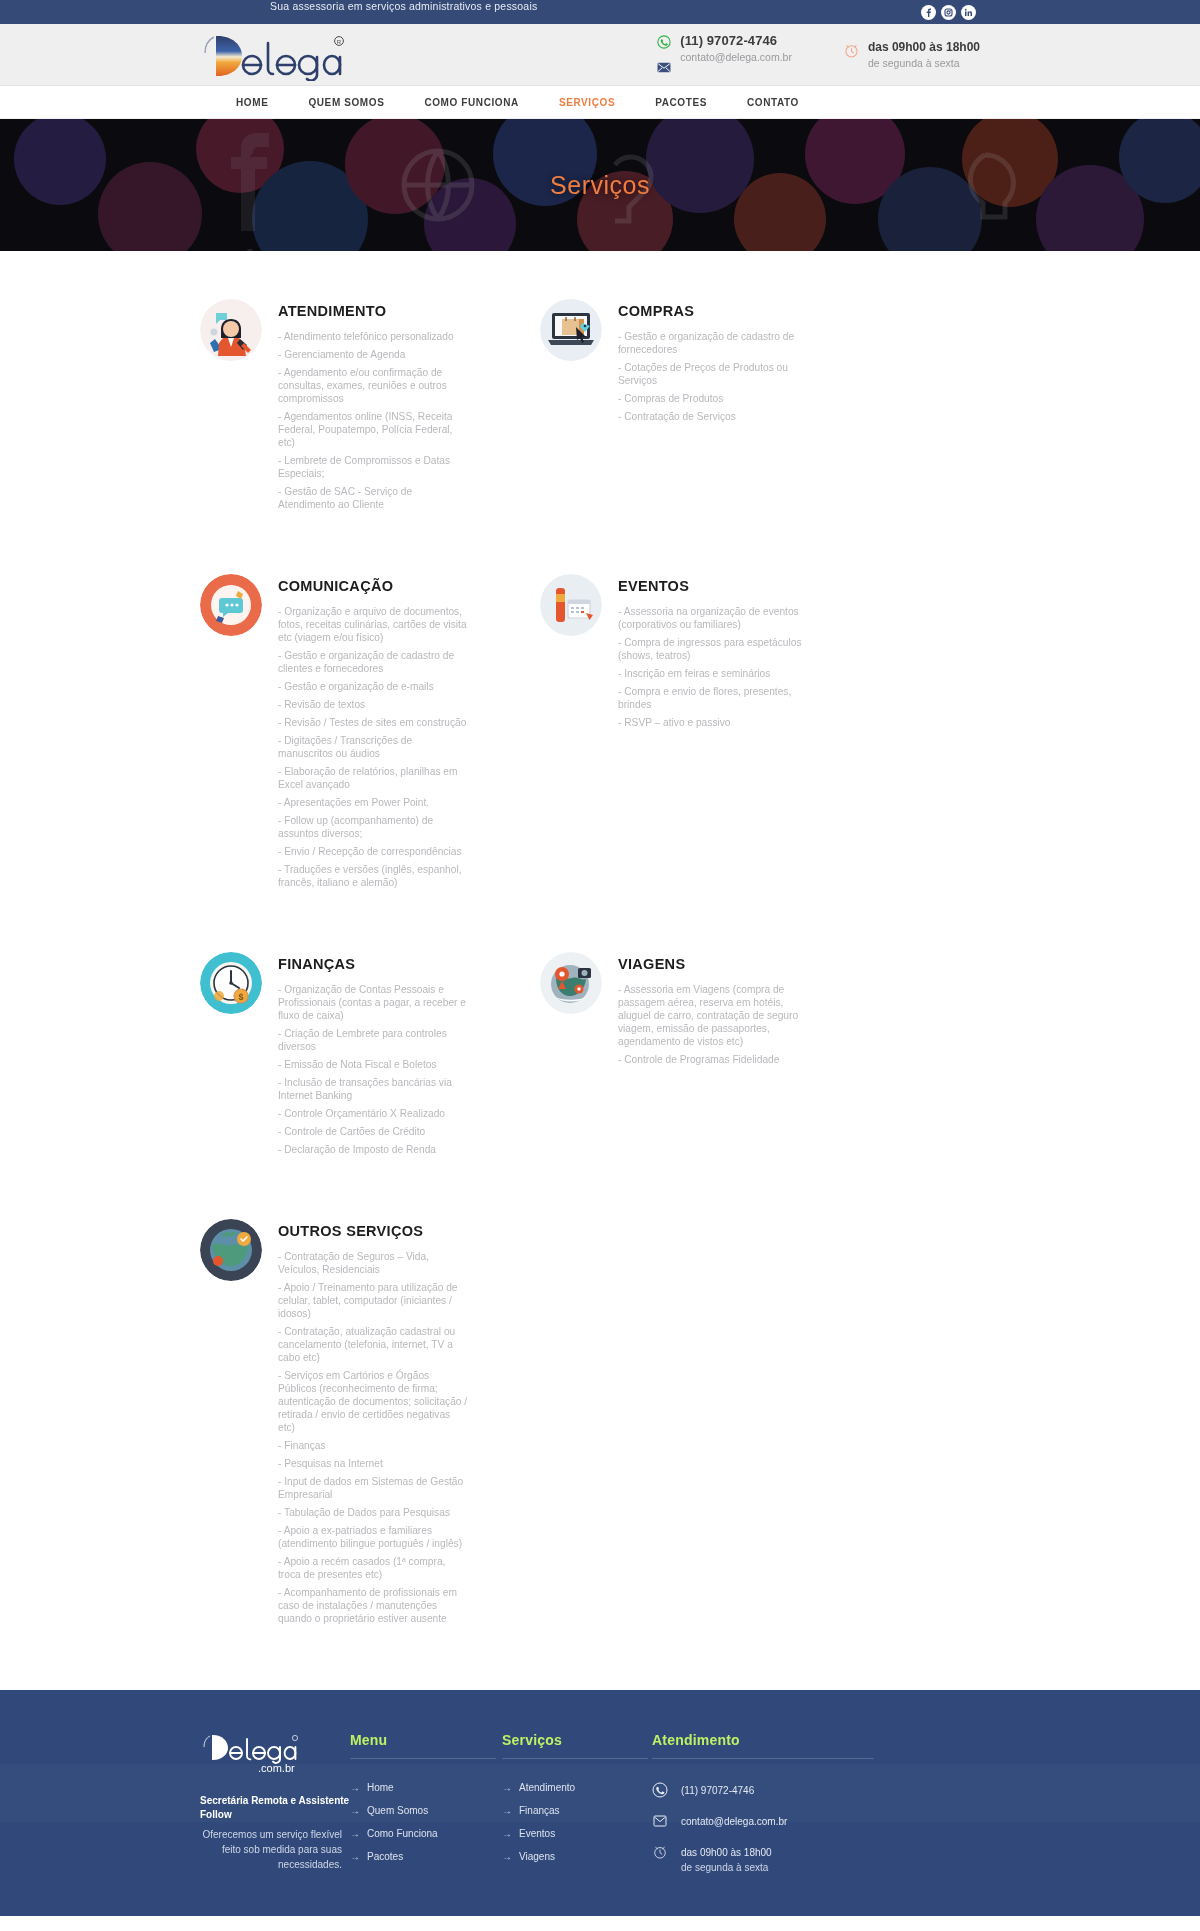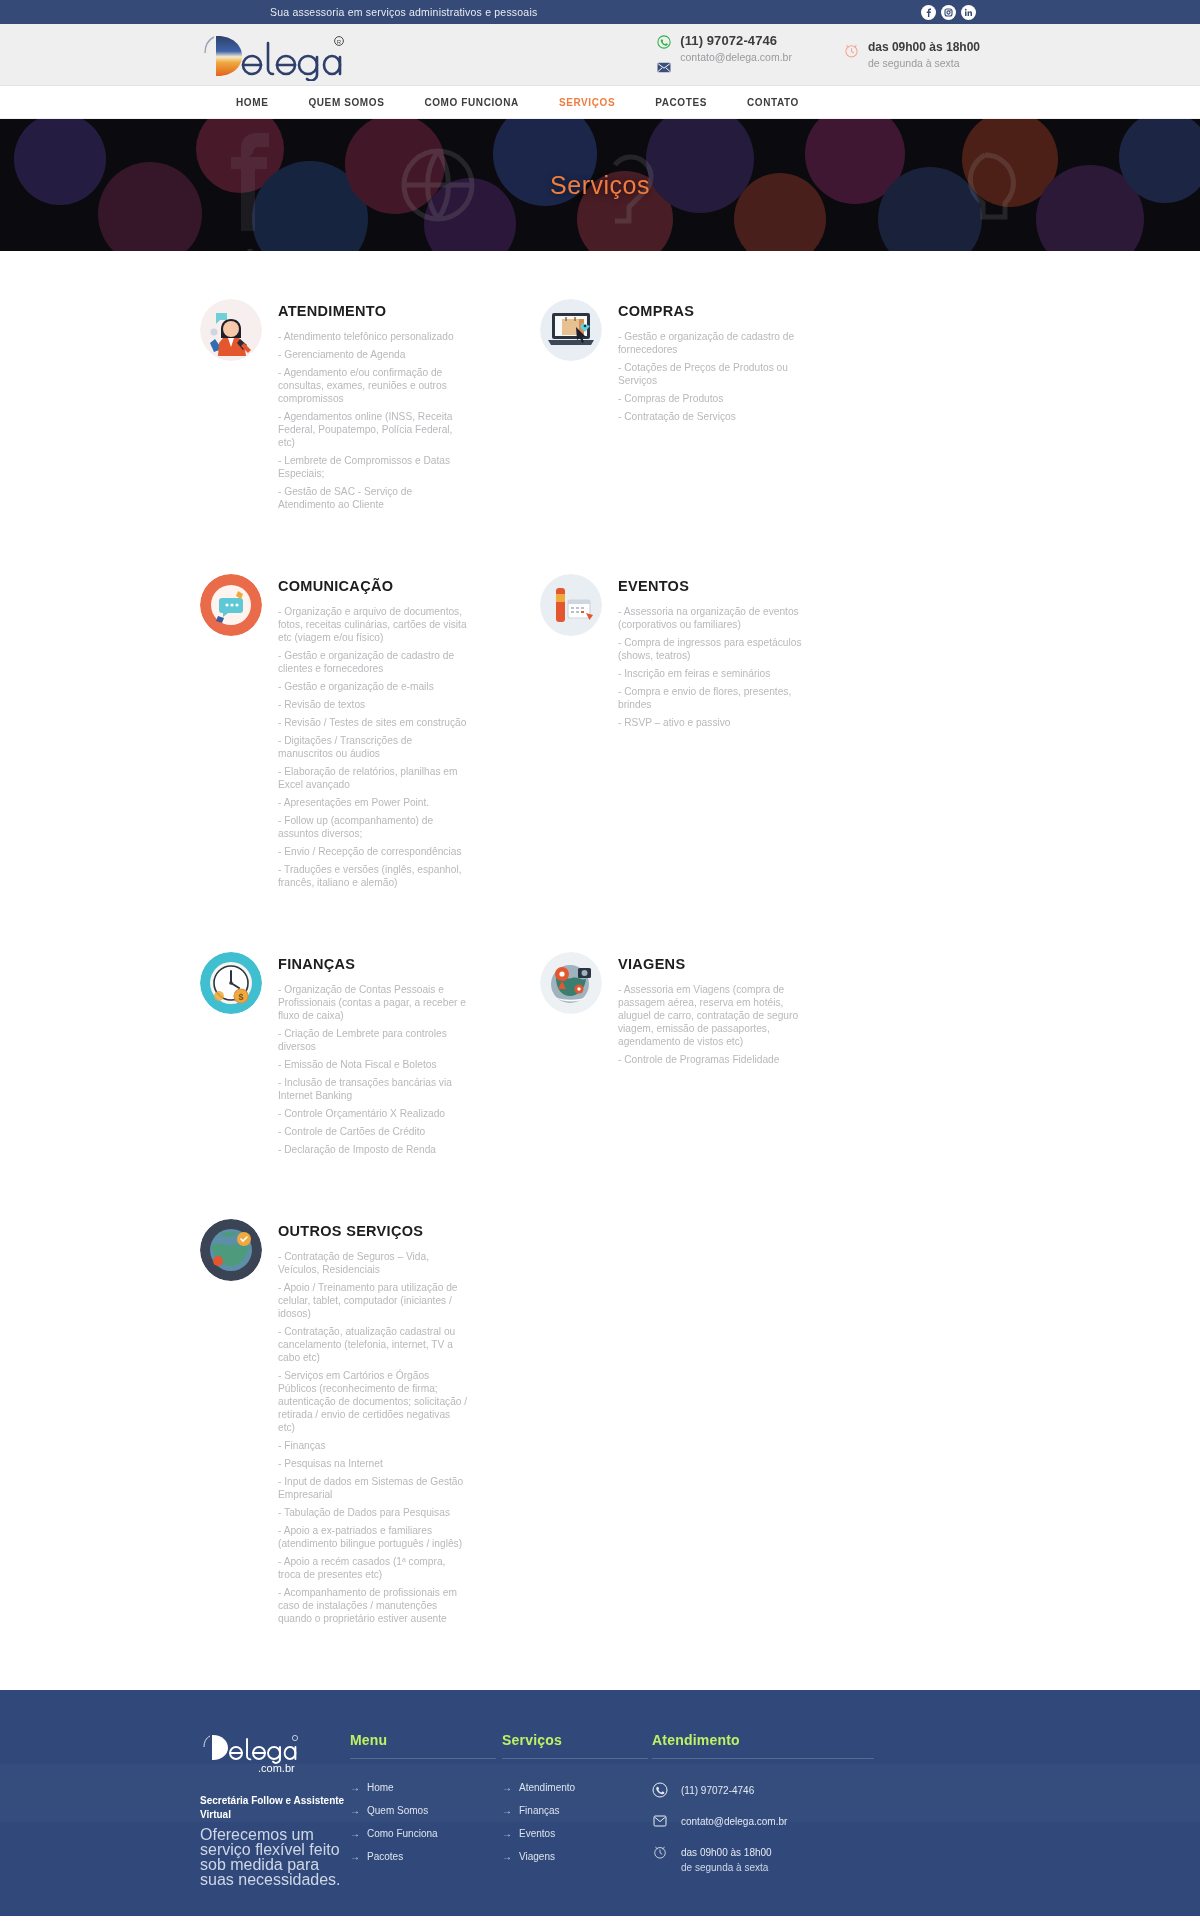--- a/index.html
+++ b/index.html
@@ -10,21 +10,20 @@
     font-family: "Liberation Sans", "DejaVu Sans", sans-serif;
     -webkit-font-smoothing: antialiased;
   }
   body { width: 1200px; overflow-x: hidden; }
 
   
   .topbar {
     background: #354a76;
     height: 24px;
     display: flex;
-    align-items: center;
     justify-content: space-between;
     padding: 0 224px 0 270px;
   }
   .topbar-tagline {
     color: #e8ecf3;
     font-size: 10.5px;
     letter-spacing: .2px;
     white-space: nowrap;
   }
   .topbar-social { display: flex; gap: 5px; align-items: center; }
@@ -167,21 +166,21 @@
   }
   .footer-grid {
     display: grid;
     grid-template-columns: 150px 152px 150px 230px;
     column-gap: 0;
     position: relative;
   }
   .f-logo { width: 104px; height: 42px; margin-bottom: 20px; }
   .f-logo svg { display: block; }
   .f-strong { color:#fff; font-size:10px; font-weight:700; margin-bottom:5px; line-height:14px;}
-  .f-desc { color:#cfd7e6; font-size:16px; line-height:15px; max-width:142px; }
+  .f-desc { color:#cfd7e6; font-size:10px; line-height:15px; max-width:142px;text-align:right; }
   .f-col-title {
     color:#bef264; font-size:14px; font-weight:700; margin-bottom:10px; letter-spacing:.2px;
   }
   .f-rule { height:1px; background:rgba(255,255,255,.18); margin-bottom:23px; width:146px; }
   .f-rule.wide { width: 222px; }
   .f-link {
     display:flex; align-items:center; gap:7px;
     color:#dde3ee; font-size:10px; margin-bottom:12px; text-decoration:none;
   }
   .f-arrow { color:#cdd5e6; font-size:10px; line-height:1; }
@@ -553,21 +552,21 @@
               <path d="M53 21h12"></path>
             <ellipse cx="74" cy="21" rx="6" ry="6"></ellipse>
               <path d="M80 15 L80 27 a4 4 0 0 1 -7 2.6"></path>
             <ellipse cx="90" cy="21" rx="5.4" ry="6"></ellipse>
               <path d="M95.4 15 L95.4 27"></path>
           </g>
           <circle cx="95" cy="6" r="2.6" fill="none" stroke="#ffffff" stroke-width=".7"></circle>
           <text x="58" y="40" font-size="11" fill="#ffffff" font-family="Liberation Sans, sans-serif">.com.br</text>
         </svg>
       </div>
-      <div class="f-strong">Secretária Follow e Assistente Virtual</div>
+      <div class="f-strong">Secretária Remota e Assistente Follow</div>
       <div class="f-desc">Oferecemos um serviço flexível feito sob medida para suas necessidades.</div>
 
     </div>
 
     <div>
       <div class="f-col-title">Menu</div>
       <div class="f-rule"></div>
       <a class="f-link" href="#">
         <span class="f-arrow">→</span>
         <span>Home</span>

